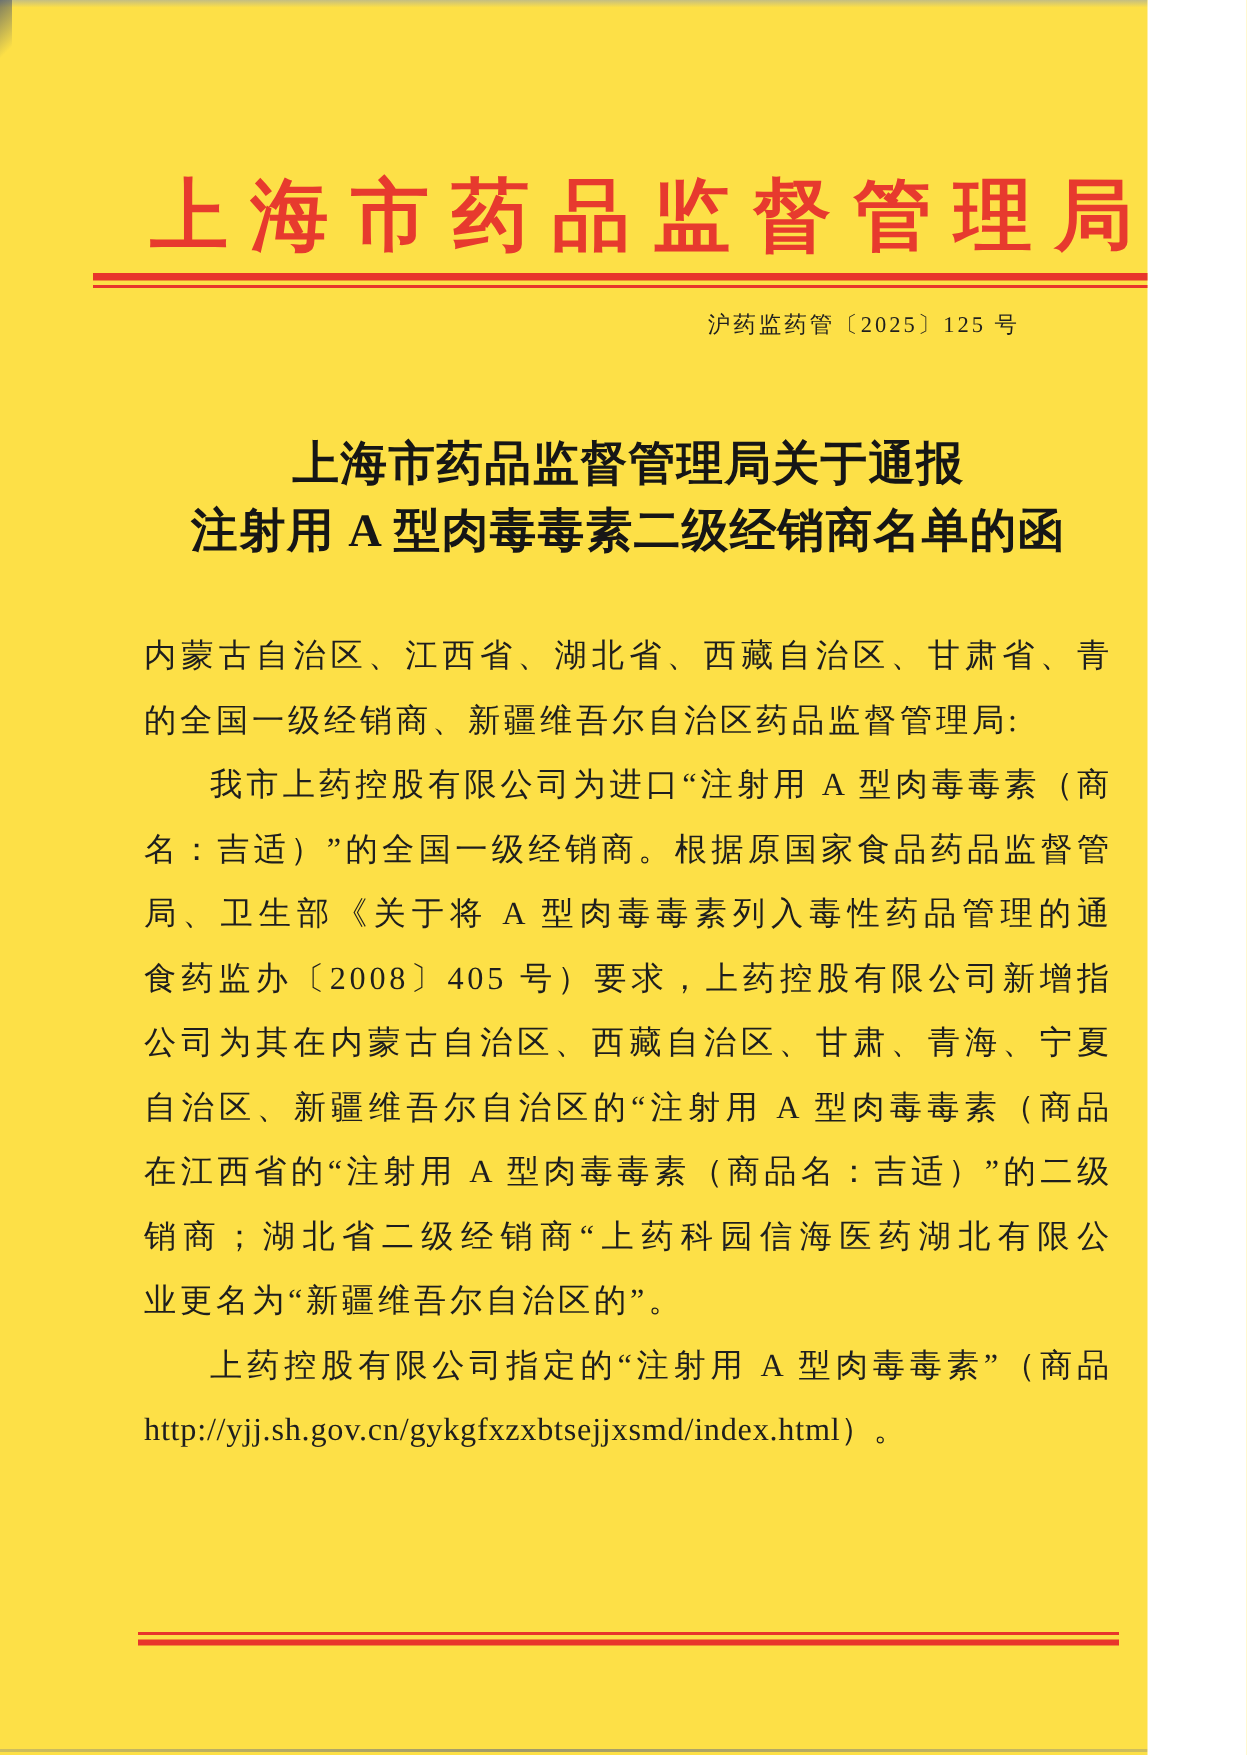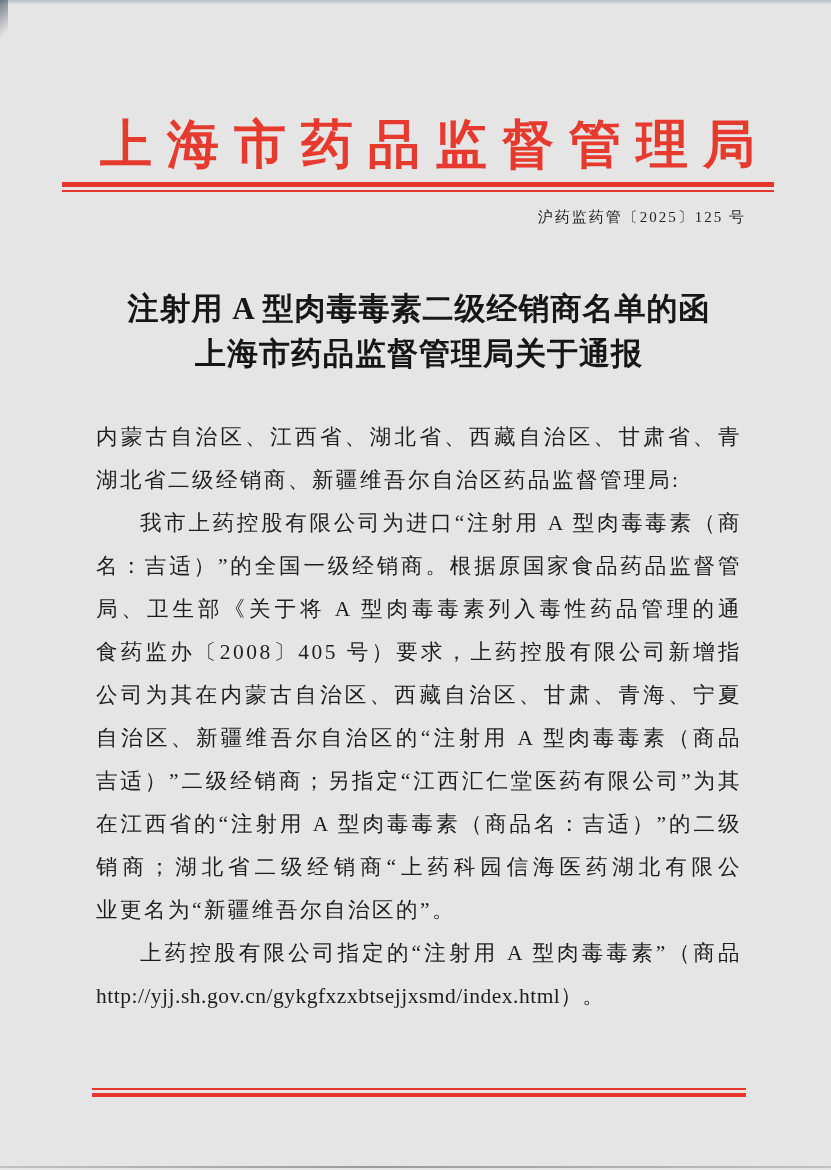--- a/index.html
+++ b/index.html
@@ -1,19 +1,19 @@
 <!DOCTYPE html>
 <html><head>
 <meta charset="utf-8">
 <style>
   html,body{margin:0;padding:0;background:#ffffff;}
   .page{
     position:relative;
-    width:831px;height:1170px;
-    background:#e5e5e5;
+    width:765px;height:1170px;
+    background:#fde047;
     overflow:hidden;
     font-family:"Liberation Serif","DejaVu Serif",serif;
     color:#1f1f1f;
   }
   
   .edge-top{position:absolute;top:0;left:0;right:0;height:5px;
     background:linear-gradient(to bottom, rgba(150,162,178,.55), rgba(255,255,255,0));}
   .edge-corner{position:absolute;top:0;left:0;width:8px;height:48px;
     background:linear-gradient(135deg, rgba(80,90,105,.75), rgba(255,255,255,0) 70%);}
   .edge-bottom{position:absolute;left:0;right:0;bottom:2px;height:2px;
@@ -69,34 +69,33 @@
 
   <div class="rule">
     <div class="thick" style="background: rgb(232, 53, 43);"></div>
     <div class="gap"></div>
     <div class="thin" style="background: rgb(232, 53, 43);"></div>
   </div>
 
   <div class="doc-number">沪药监药管〔2025〕125 号</div>
 
   <div class="doc-title">
+    <div>上海市药品监督管理局关于通报</div>
     <div>注射用 A 型肉毒毒素二级经销商名单的函</div>
-    <div>上海市药品监督管理局关于通报</div>
   </div>
 
   <div class="doc-body">
       <div class="body-line">内蒙古自治区、江西省、湖北省、西藏自治区、甘肃省、青海省、</div>
-      <div class="body-line last-line">湖北省二级经销商、新疆维吾尔自治区药品监督管理局:</div>
+      <div class="body-line last-line">的全国一级经销商、新疆维吾尔自治区药品监督管理局:</div>
       <div class="body-line first-indent">我市上药控股有限公司为进口“注射用 A 型肉毒毒素（商品</div>
       <div class="body-line">名：吉适）”的全国一级经销商。根据原国家食品药品监督管理</div>
       <div class="body-line">局、卫生部《关于将 A 型肉毒毒素列入毒性药品管理的通知》（国</div>
       <div class="body-line">食药监办〔2008〕405 号）要求，上药控股有限公司新增指定本</div>
       <div class="body-line">公司为其在内蒙古自治区、西藏自治区、甘肃、青海、宁夏回族</div>
       <div class="body-line">自治区、新疆维吾尔自治区的“注射用 A 型肉毒毒素（商品名：</div>
-      <div class="body-line">吉适）”二级经销商；另指定“江西汇仁堂医药有限公司”为其</div>
       <div class="body-line">在江西省的“注射用 A 型肉毒毒素（商品名：吉适）”的二级经</div>
       <div class="body-line">销商；湖北省二级经销商“上药科园信海医药湖北有限公司”企</div>
       <div class="body-line last-line">业更名为“新疆维吾尔自治区的”。</div>
       <div class="body-line first-indent">上药控股有限公司指定的“注射用 A 型肉毒毒素”（商品名：</div>
       <div class="body-line last-line latin">http://yjj.sh.gov.cn/gykgfxzxbtsejjxsmd/index.html）。</div>
     </div>
 
   <div class="footer-rule">
     <div class="thin" style="background: rgb(232, 53, 43);"></div>
     <div class="gap"></div>

